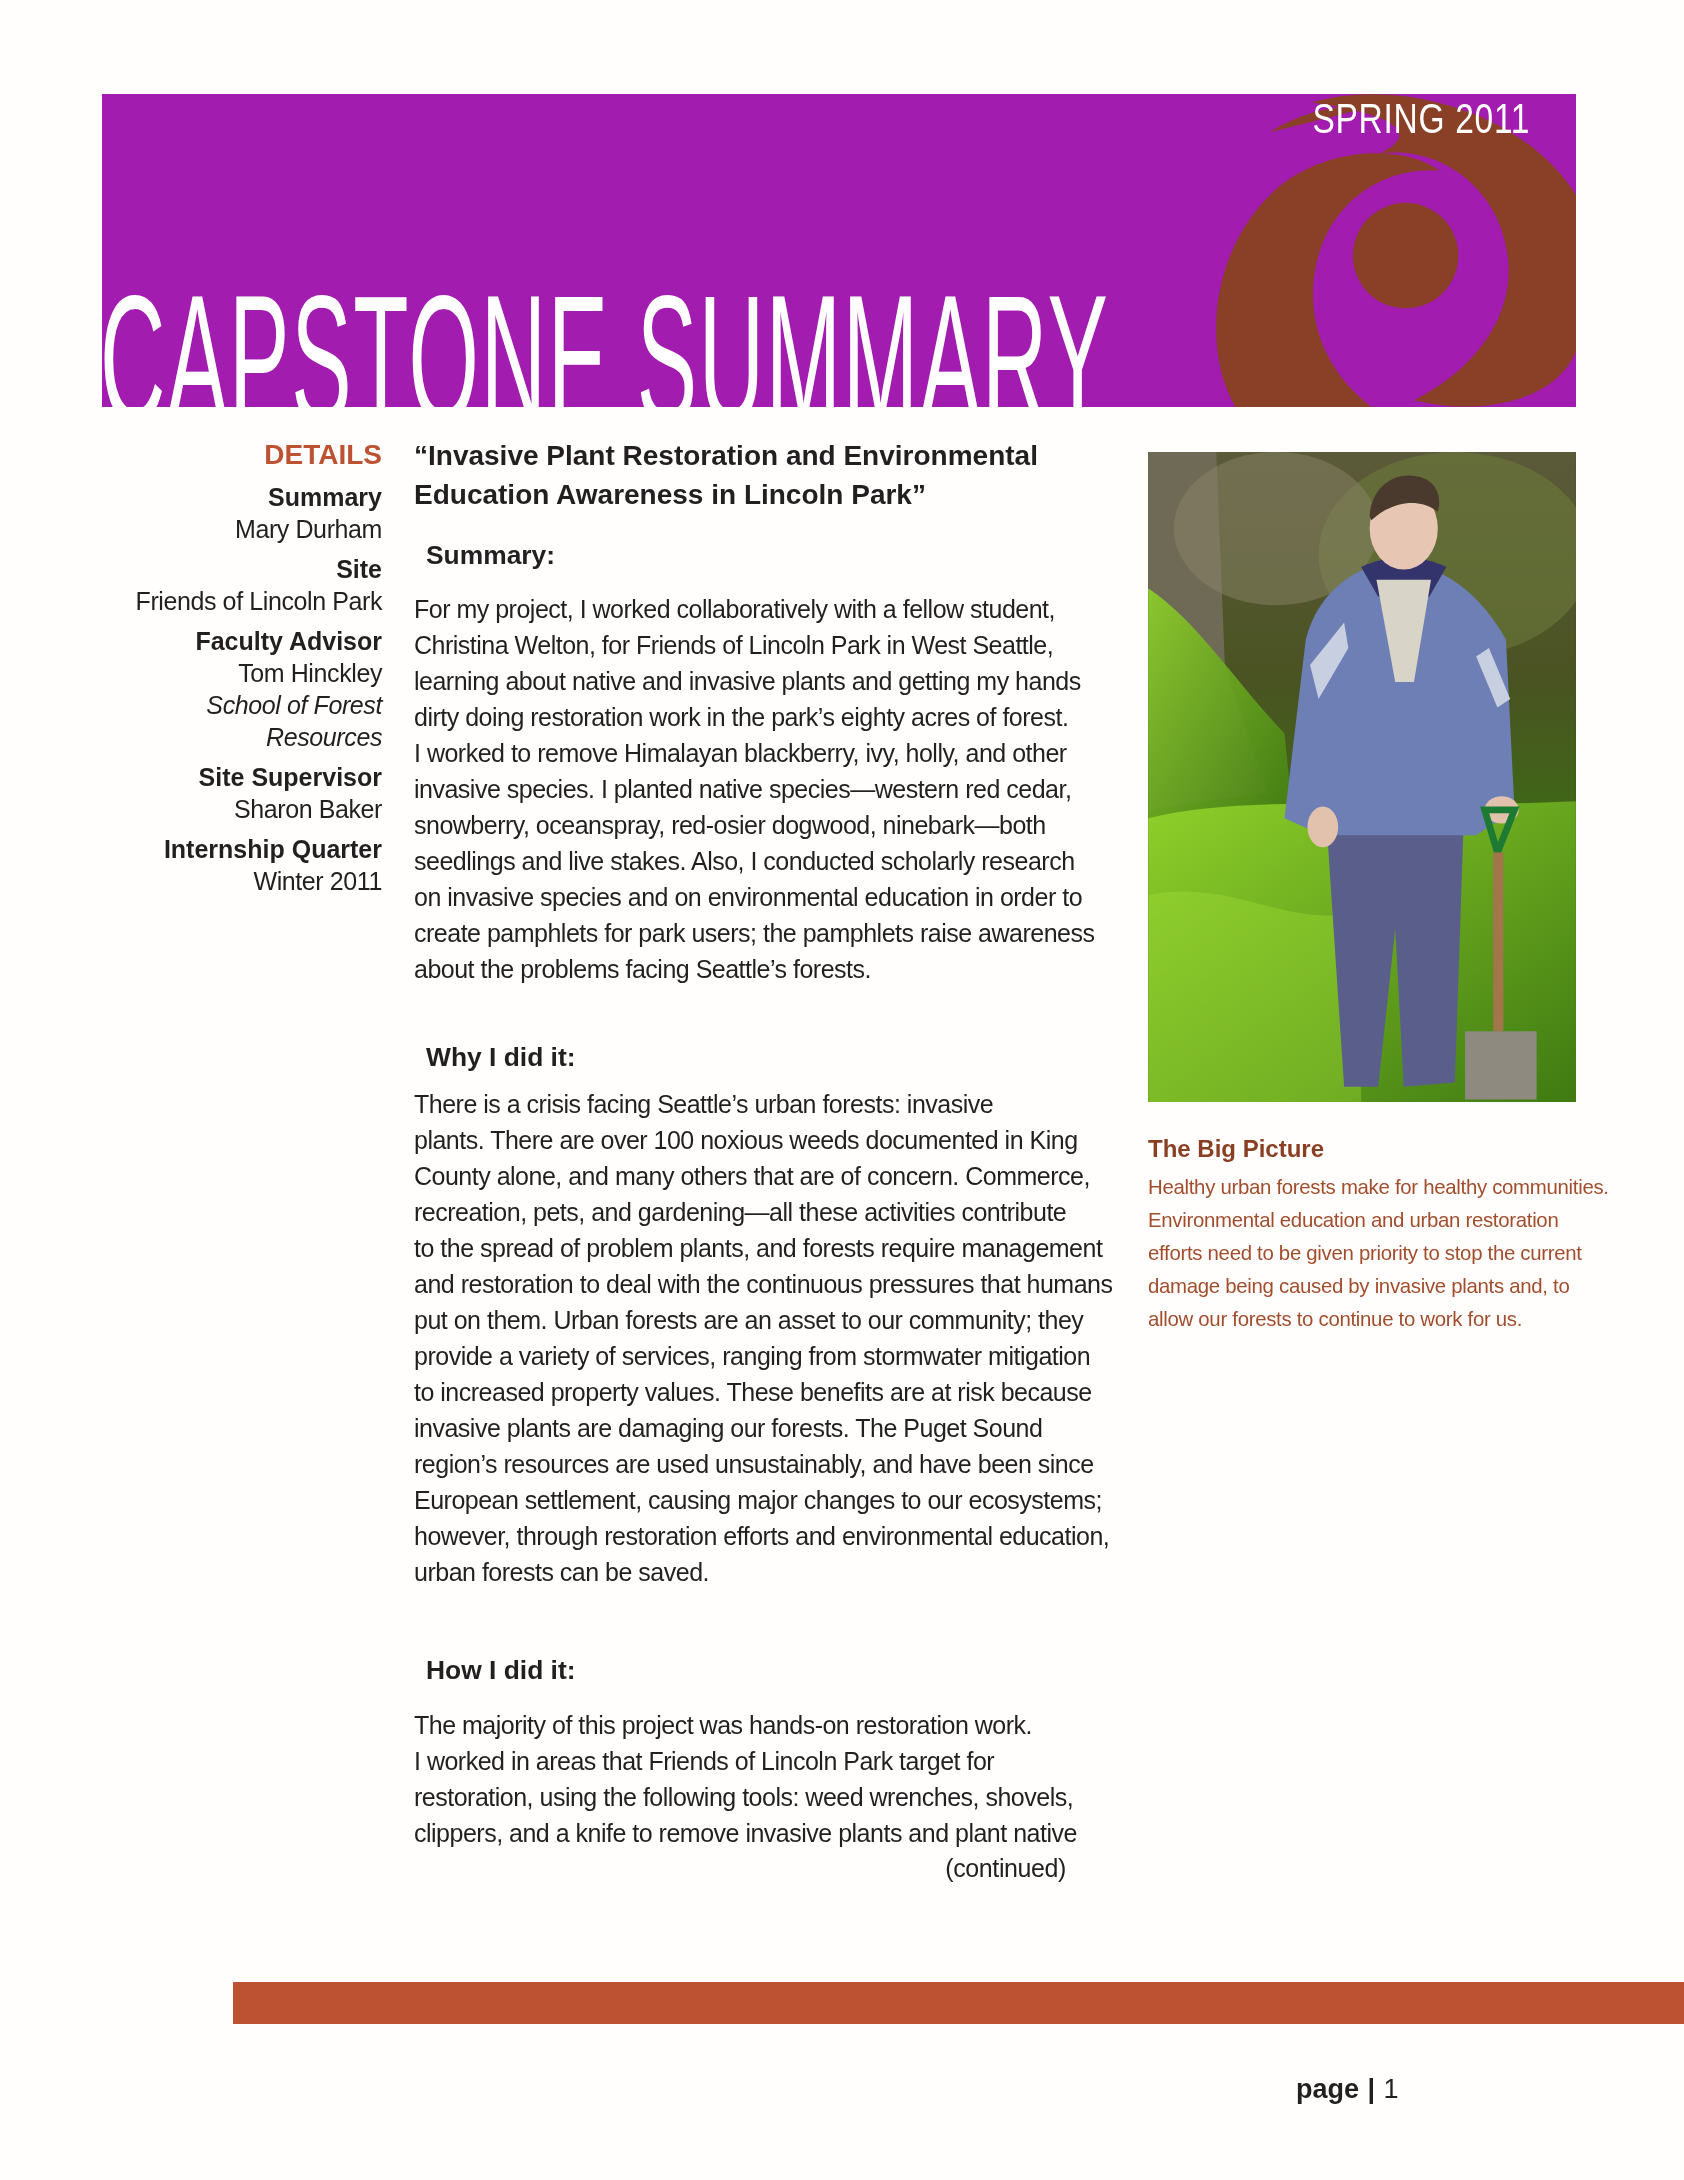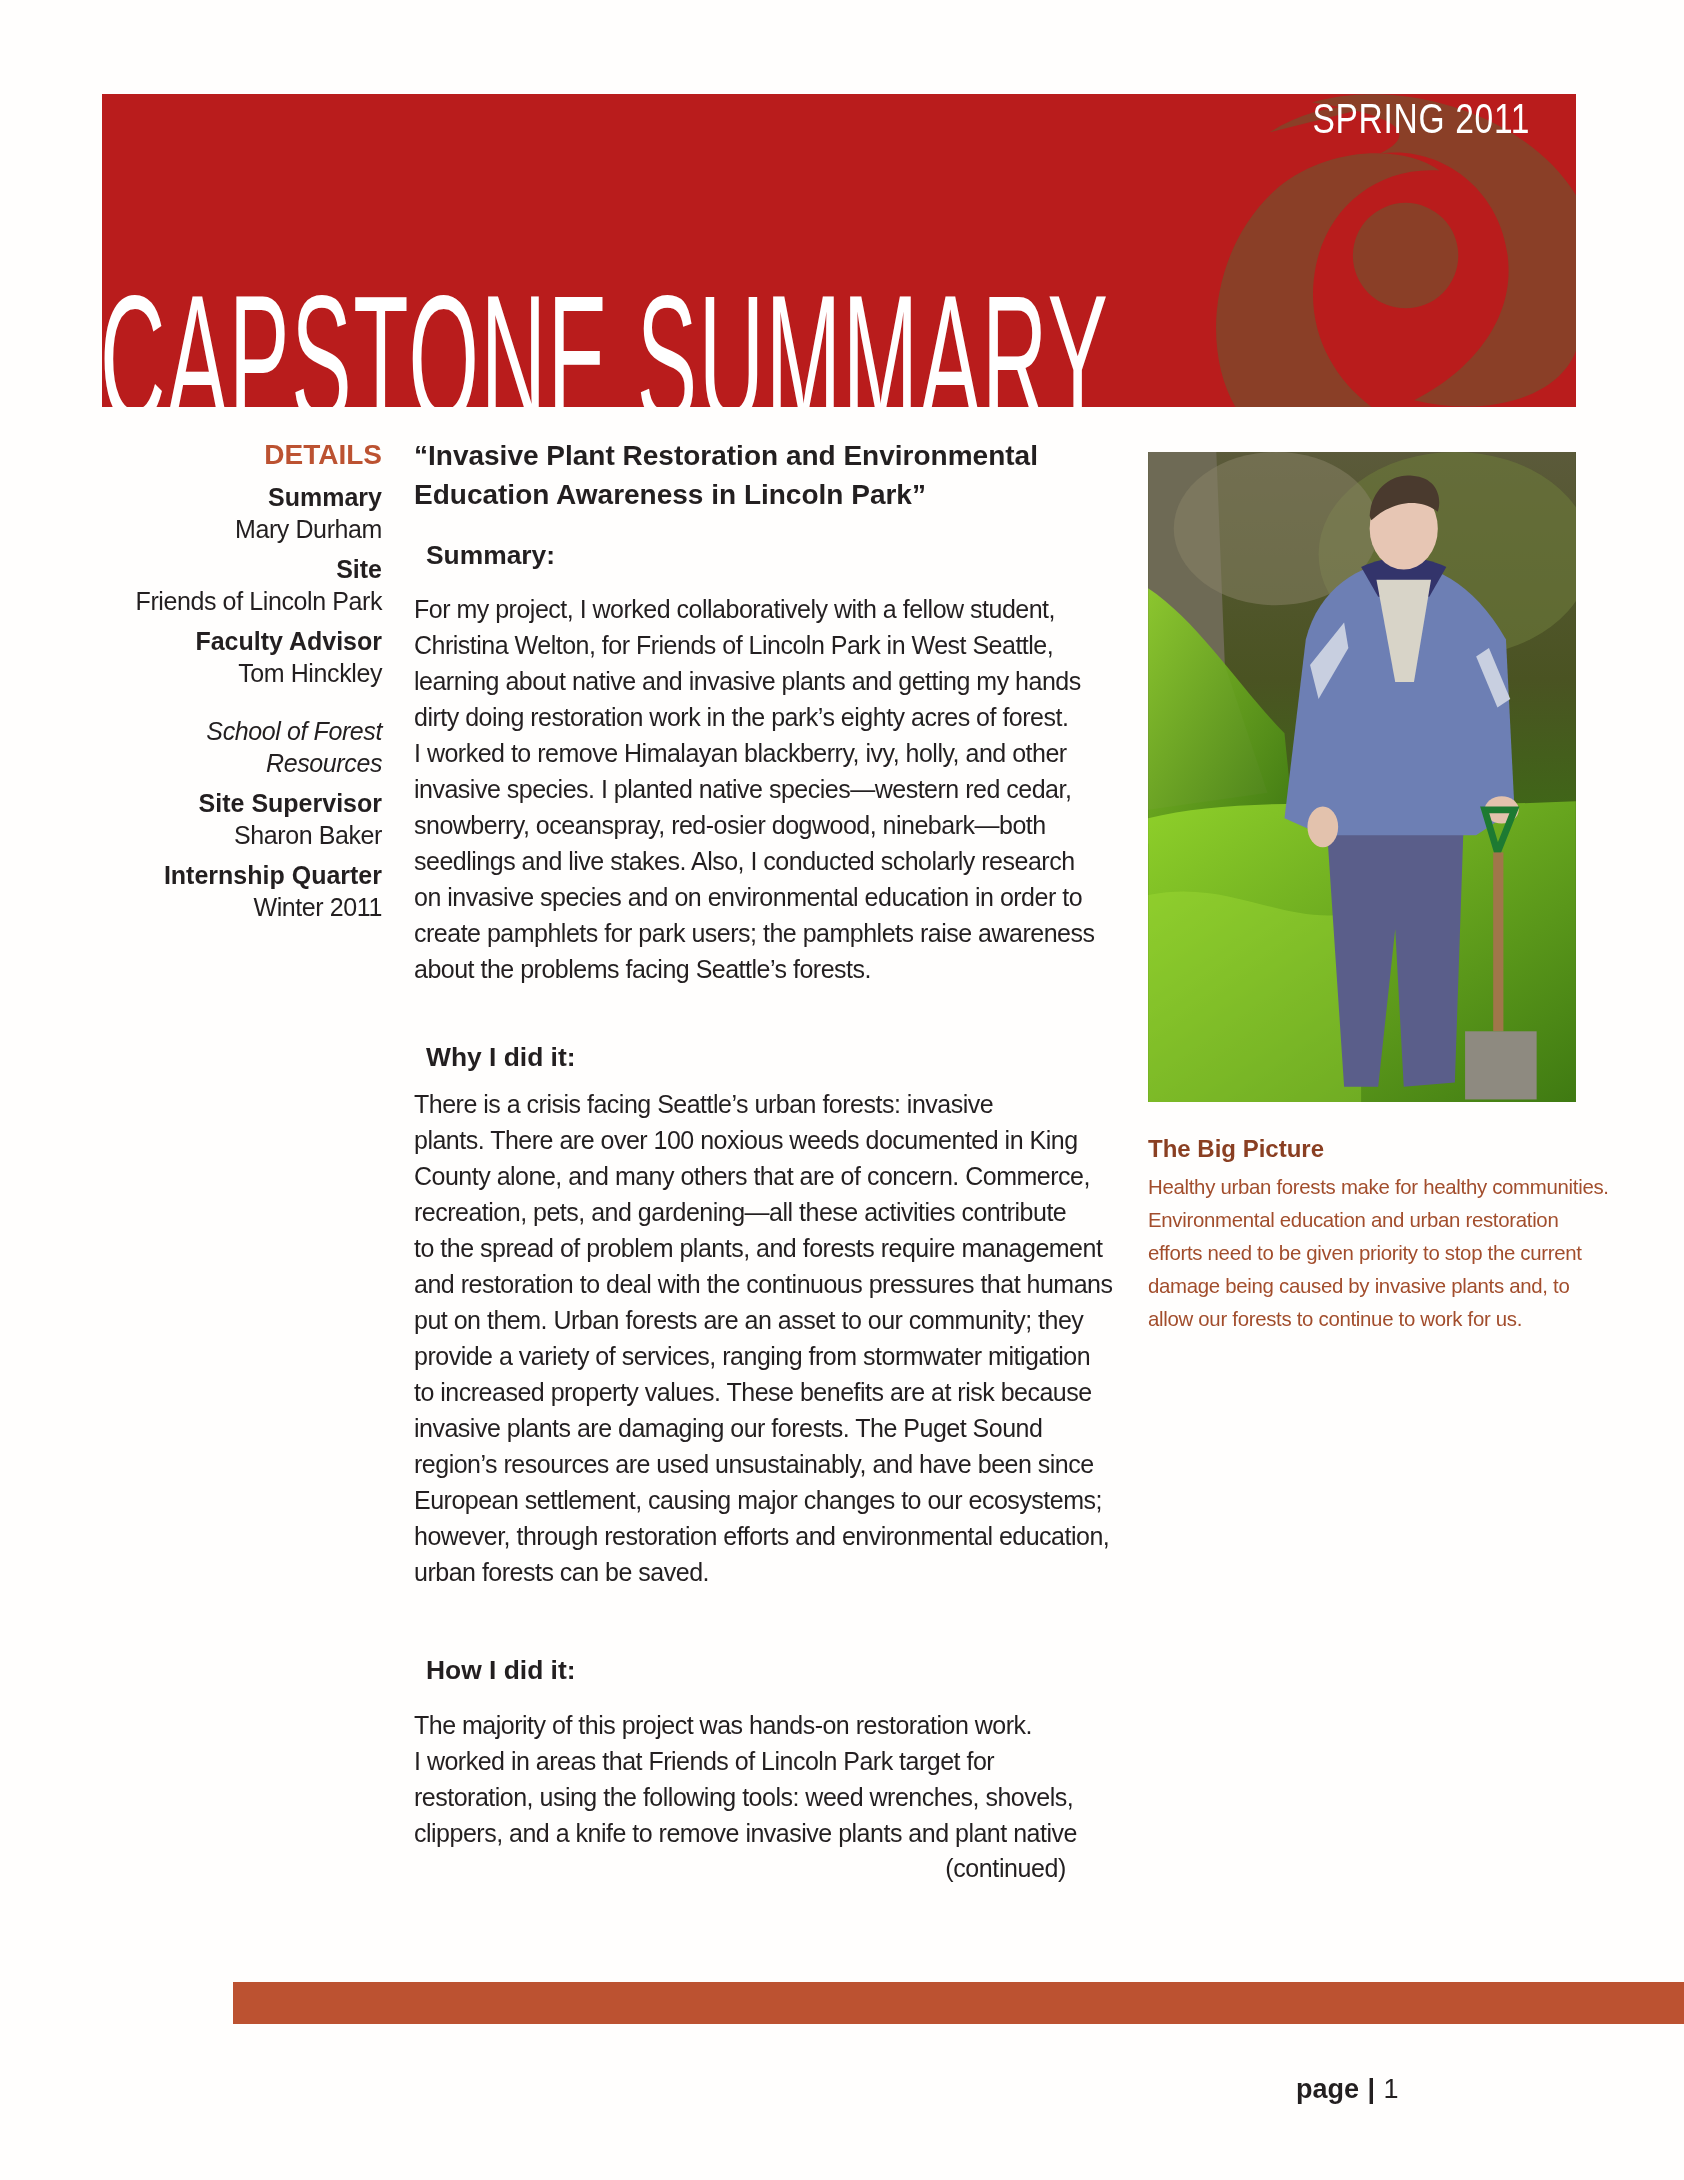--- a/index.html
+++ b/index.html
@@ -1,38 +1,38 @@
 <!DOCTYPE html>
 <html style="font-size:13.6px"><head>
 <meta charset="utf-8">
 <style>
   html, body { margin:0; padding:0; background:#fffefd; }
   body { width:1685px; height:2181px; position:relative; overflow:hidden;
          font-family:"Liberation Sans", sans-serif; color:#231f20; }
 
   
   .banner { position:absolute; left:102px; top:94px; width:1474px; height:313px;
-            background:#b91c1c; overflow:hidden; }
+            background:#a21caf; overflow:hidden; }
   .banner svg.swirl { position:absolute; left:1099px; top:0; width:376px; height:313px; }
   .season { position:absolute; right:46px; top:0px; color:#fff;
             font-family:"Liberation Sans Narrow","Liberation Sans", sans-serif;
             font-size:43px; letter-spacing:0.9px; transform:scaleX(0.78); transform-origin:right top;
             line-height:48px; }
   .title { position:absolute; left:-1.7px; top:175px; color:#fff; white-space:nowrap;
            font-family:"Liberation Sans", sans-serif; font-weight:400;
            font-size:181px; line-height:181px; letter-spacing:3.4px;
            transform:scaleX(0.50); transform-origin:left top; }
 
   
   .details { position:absolute; right:1303px; top:436px; width:281px; text-align:right; }
   .details .hdr { color:#bc5231; font-weight:bold; font-size:28px; line-height:37px; margin-bottom:3.4px; }
   .details .lbl { font-weight:bold; font-size:25px; line-height:31.5px; margin-top:8.5px; }
   .details .val { font-size:25px; line-height:32px; transform-origin:right center;
                   display:block; letter-spacing:-0.4px; }
-  .details .val.it { font-style:italic;margin-top:26px; }
+  .details .val.it { font-style:italic; }
   .narrow { font-family:"Liberation Sans Narrow","Liberation Sans", sans-serif; }
 
   
   .main { position:absolute; left:414px; top:436px; width:707px; }
   .ptitle { font-weight:bold; font-size:28px; line-height:39px; margin:0; }
   .sec-h { font-weight:bold; font-size:26.4px; line-height:34px; margin:12px; }
   .body-lines .ln { font-size:25px; line-height:36px; white-space:nowrap;
                     letter-spacing:-0.5px; display:block; }
   .continued { font-size:25px; line-height:34px; text-align:right; width:652px; letter-spacing:-0.4px; }
 

